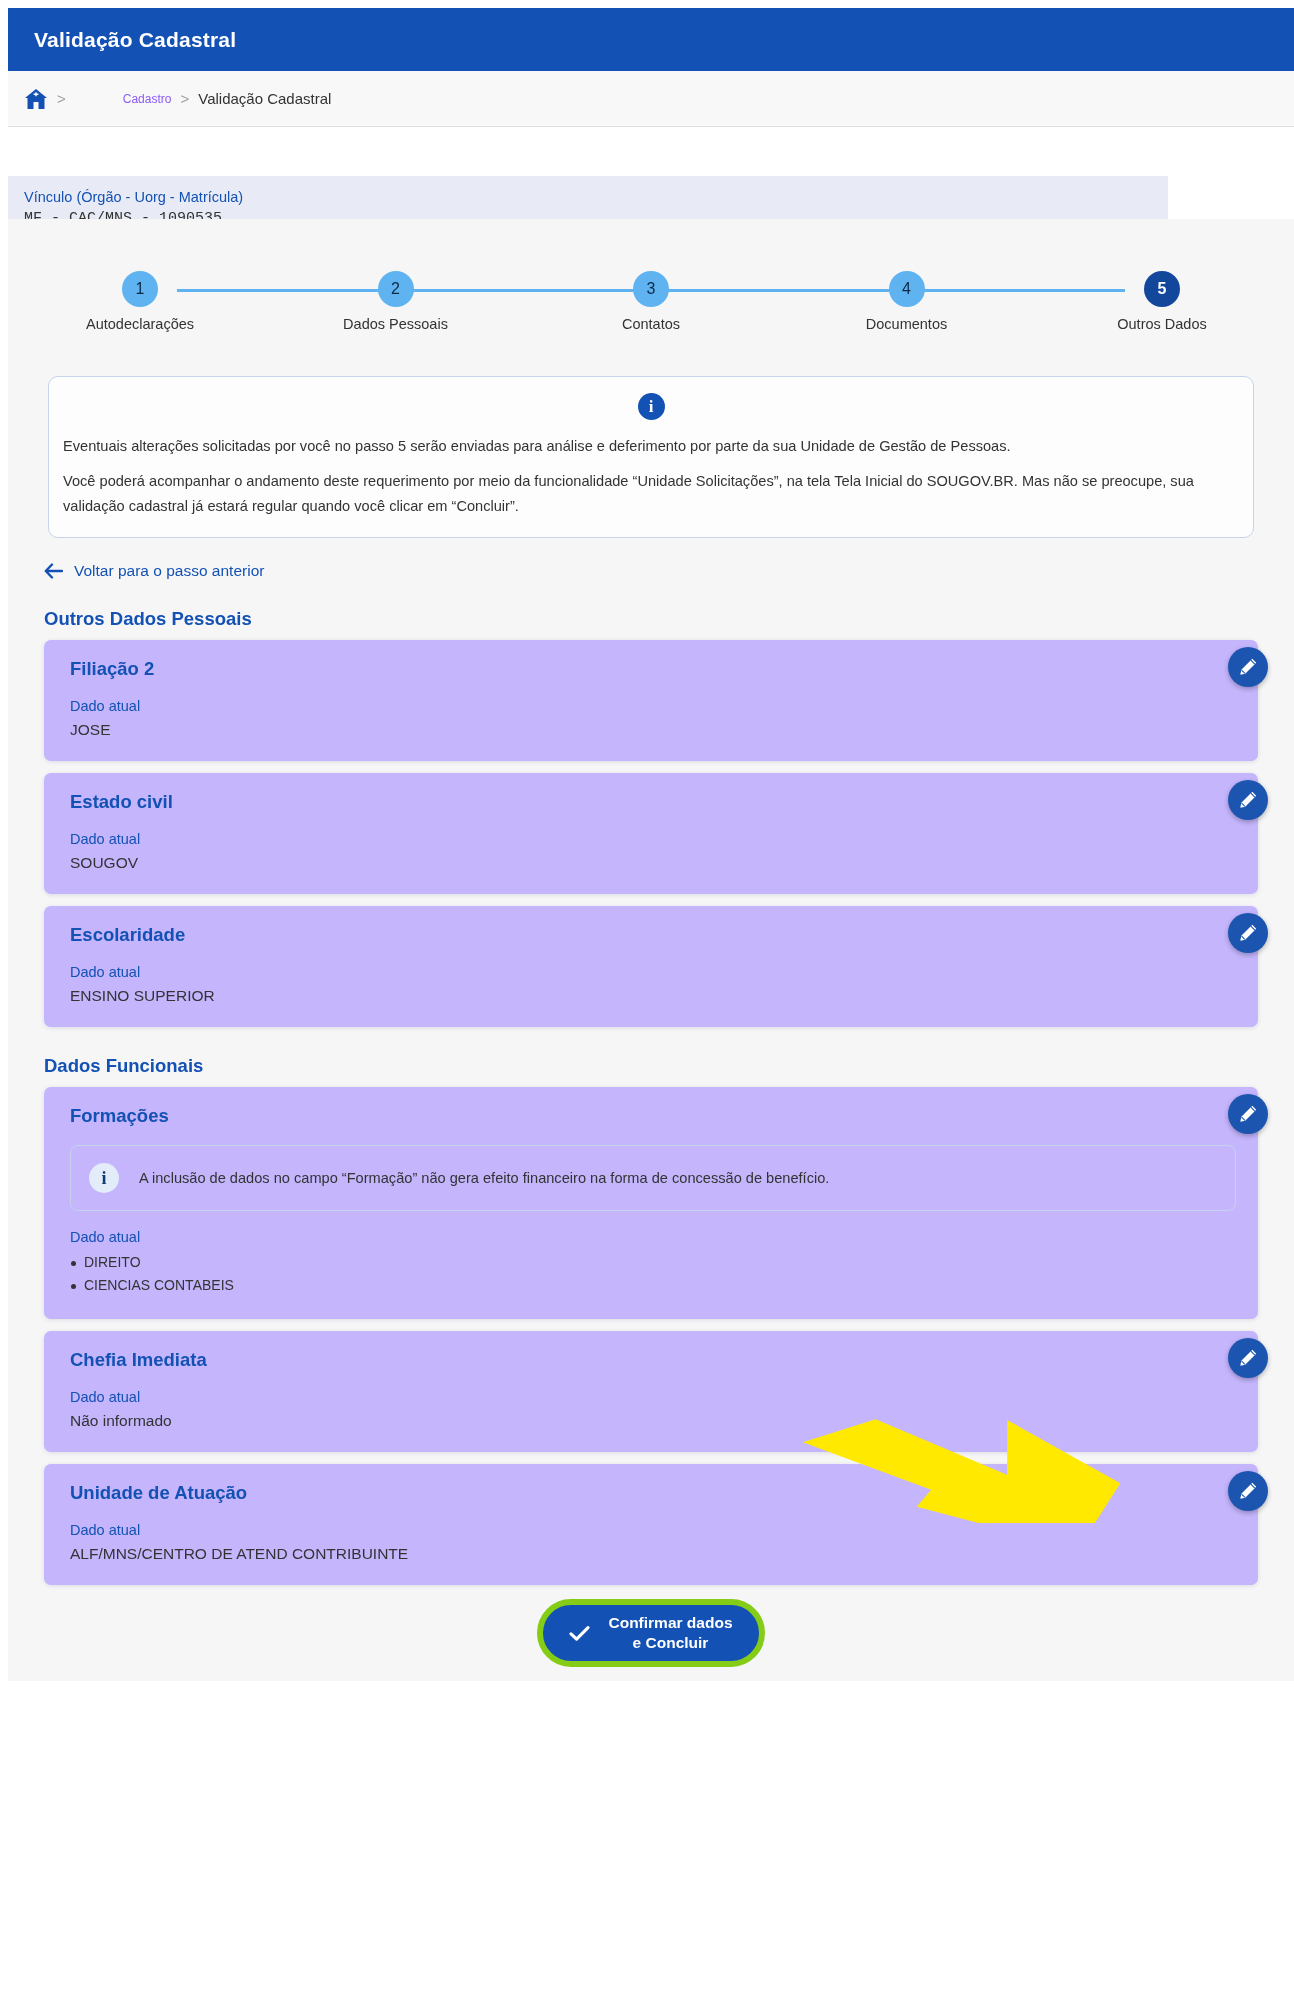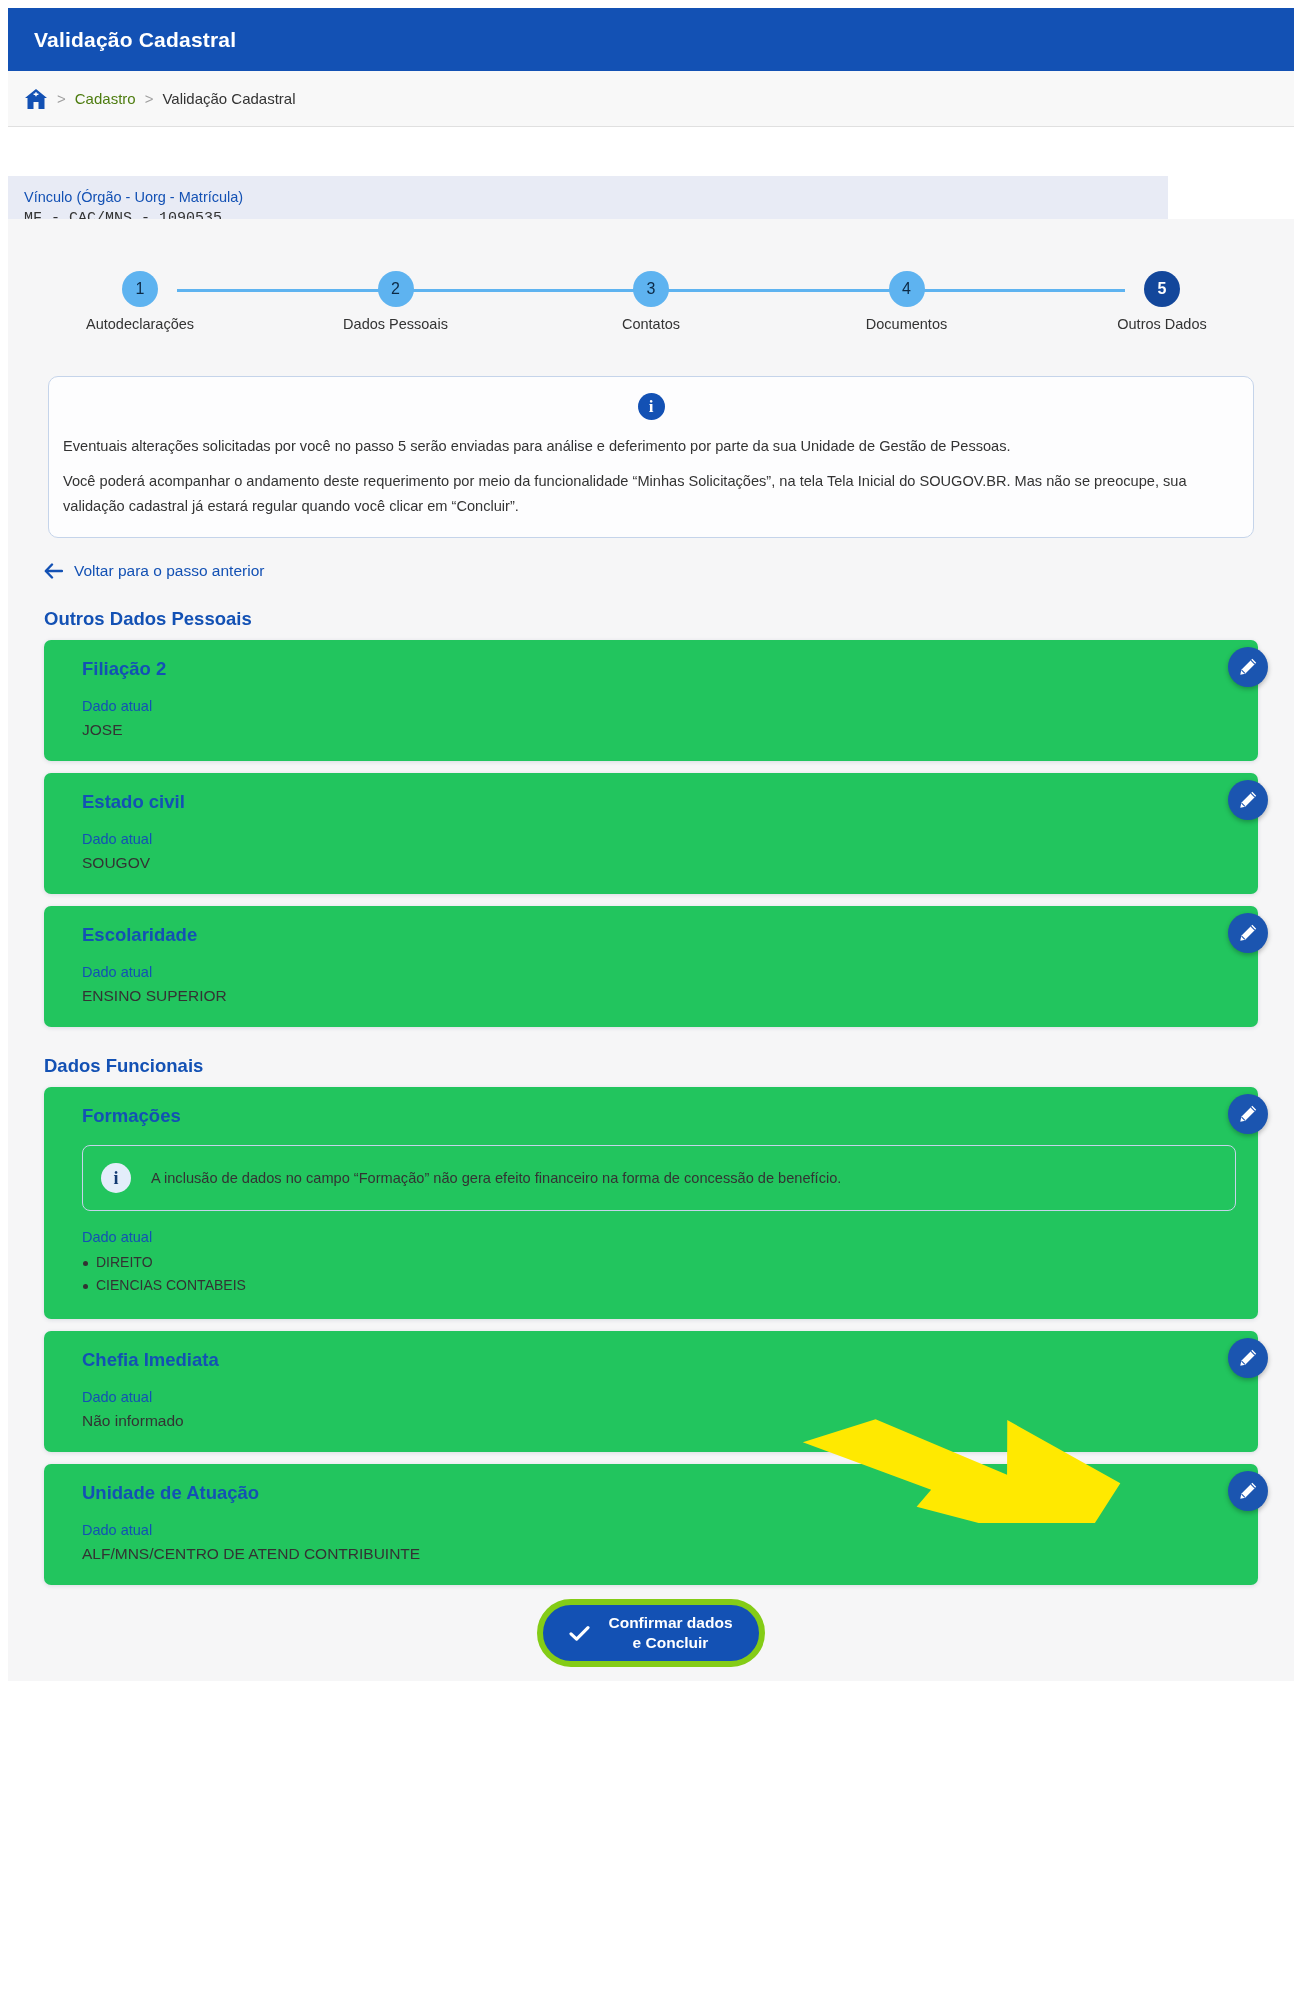--- a/index.html
+++ b/index.html
@@ -47,22 +47,23 @@
     padding-left: 16px;
     border-bottom: 1px solid #E0E0E0;
   }
   .crumb-home { width: 24px; height: 22px; display:block; }
   .crumb-sep {
     color: #9E9E9E;
     font-size: 15px;
     margin: 0 9px;
   }
   .crumb-link {
-    color: #4d7c0f;
-    font-size: 15px;
+    color: #8b5cf6;
+    font-size: 12px;
+    margin-left: 48px;
   }
   .crumb-current {
     color: #333333;
     font-size: 15px;
   }
 
   
   .vinculo {
     position: absolute;
     left: 8px; top: 128px;
@@ -188,24 +189,24 @@
     color: #1351B4;
     font-size: 18.5px;
     font-weight: 700;
     margin: 28px 0 10px 36px;
   }
 
   
   .card-wrap { position: relative; padding: 0 36px; margin-bottom: 12px; }
   .card {
     position: relative;
-    background: #22c55e;
+    background: #c4b5fd;
     border-radius: 7px;
     box-shadow: 0 1px 4px rgba(30,50,90,.13);
-    padding: 18px 22px 22px 38px;
+    padding: 18px 22px 22px 26px;
     min-height: 90px;
   }
   .card-title {
     color: #1351B4;
     font-size: 18.5px;
     font-weight: 700;
   }
   .field-label {
     color: #1351B4;
     font-size: 14.5px;
@@ -387,21 +388,21 @@
           <div class="step-label">Outros Dados</div>
         </div>
       </div>
     </div>
 
     <div class="callout">
       <div class="callout-icon-wrap">
         <div class="ic-info-round">i</div>
       </div>
       <p>Eventuais alterações solicitadas por você no passo 5 serão enviadas para análise e deferimento por parte da sua Unidade de Gestão de Pessoas.</p>
-      <p>Você poderá acompanhar o andamento deste requerimento por meio da funcionalidade “Minhas Solicitações”, na tela Tela Inicial do SOUGOV.BR. Mas não se preocupe, sua validação cadastral já estará regular quando você clicar em “Concluir”.</p>
+      <p>Você poderá acompanhar o andamento deste requerimento por meio da funcionalidade “Unidade Solicitações”, na tela Tela Inicial do SOUGOV.BR. Mas não se preocupe, sua validação cadastral já estará regular quando você clicar em “Concluir”.</p>
     </div>
 
     <div class="backlink">
       <span class="arrow-left">
         <svg viewBox="0 0 19 16" width="19" height="16" xmlns="http://www.w3.org/2000/svg">
           <path d="M8 1.5 L1.8 8 L8 14.5" fill="none" stroke="#1351B4" stroke-width="2.4" stroke-linecap="round" stroke-linejoin="round"></path>
           <path d="M2.2 8 L18 8" stroke="#1351B4" stroke-width="2.4" stroke-linecap="round"></path>
         </svg>
       </span>
       <span>Voltar para o passo anterior</span>

